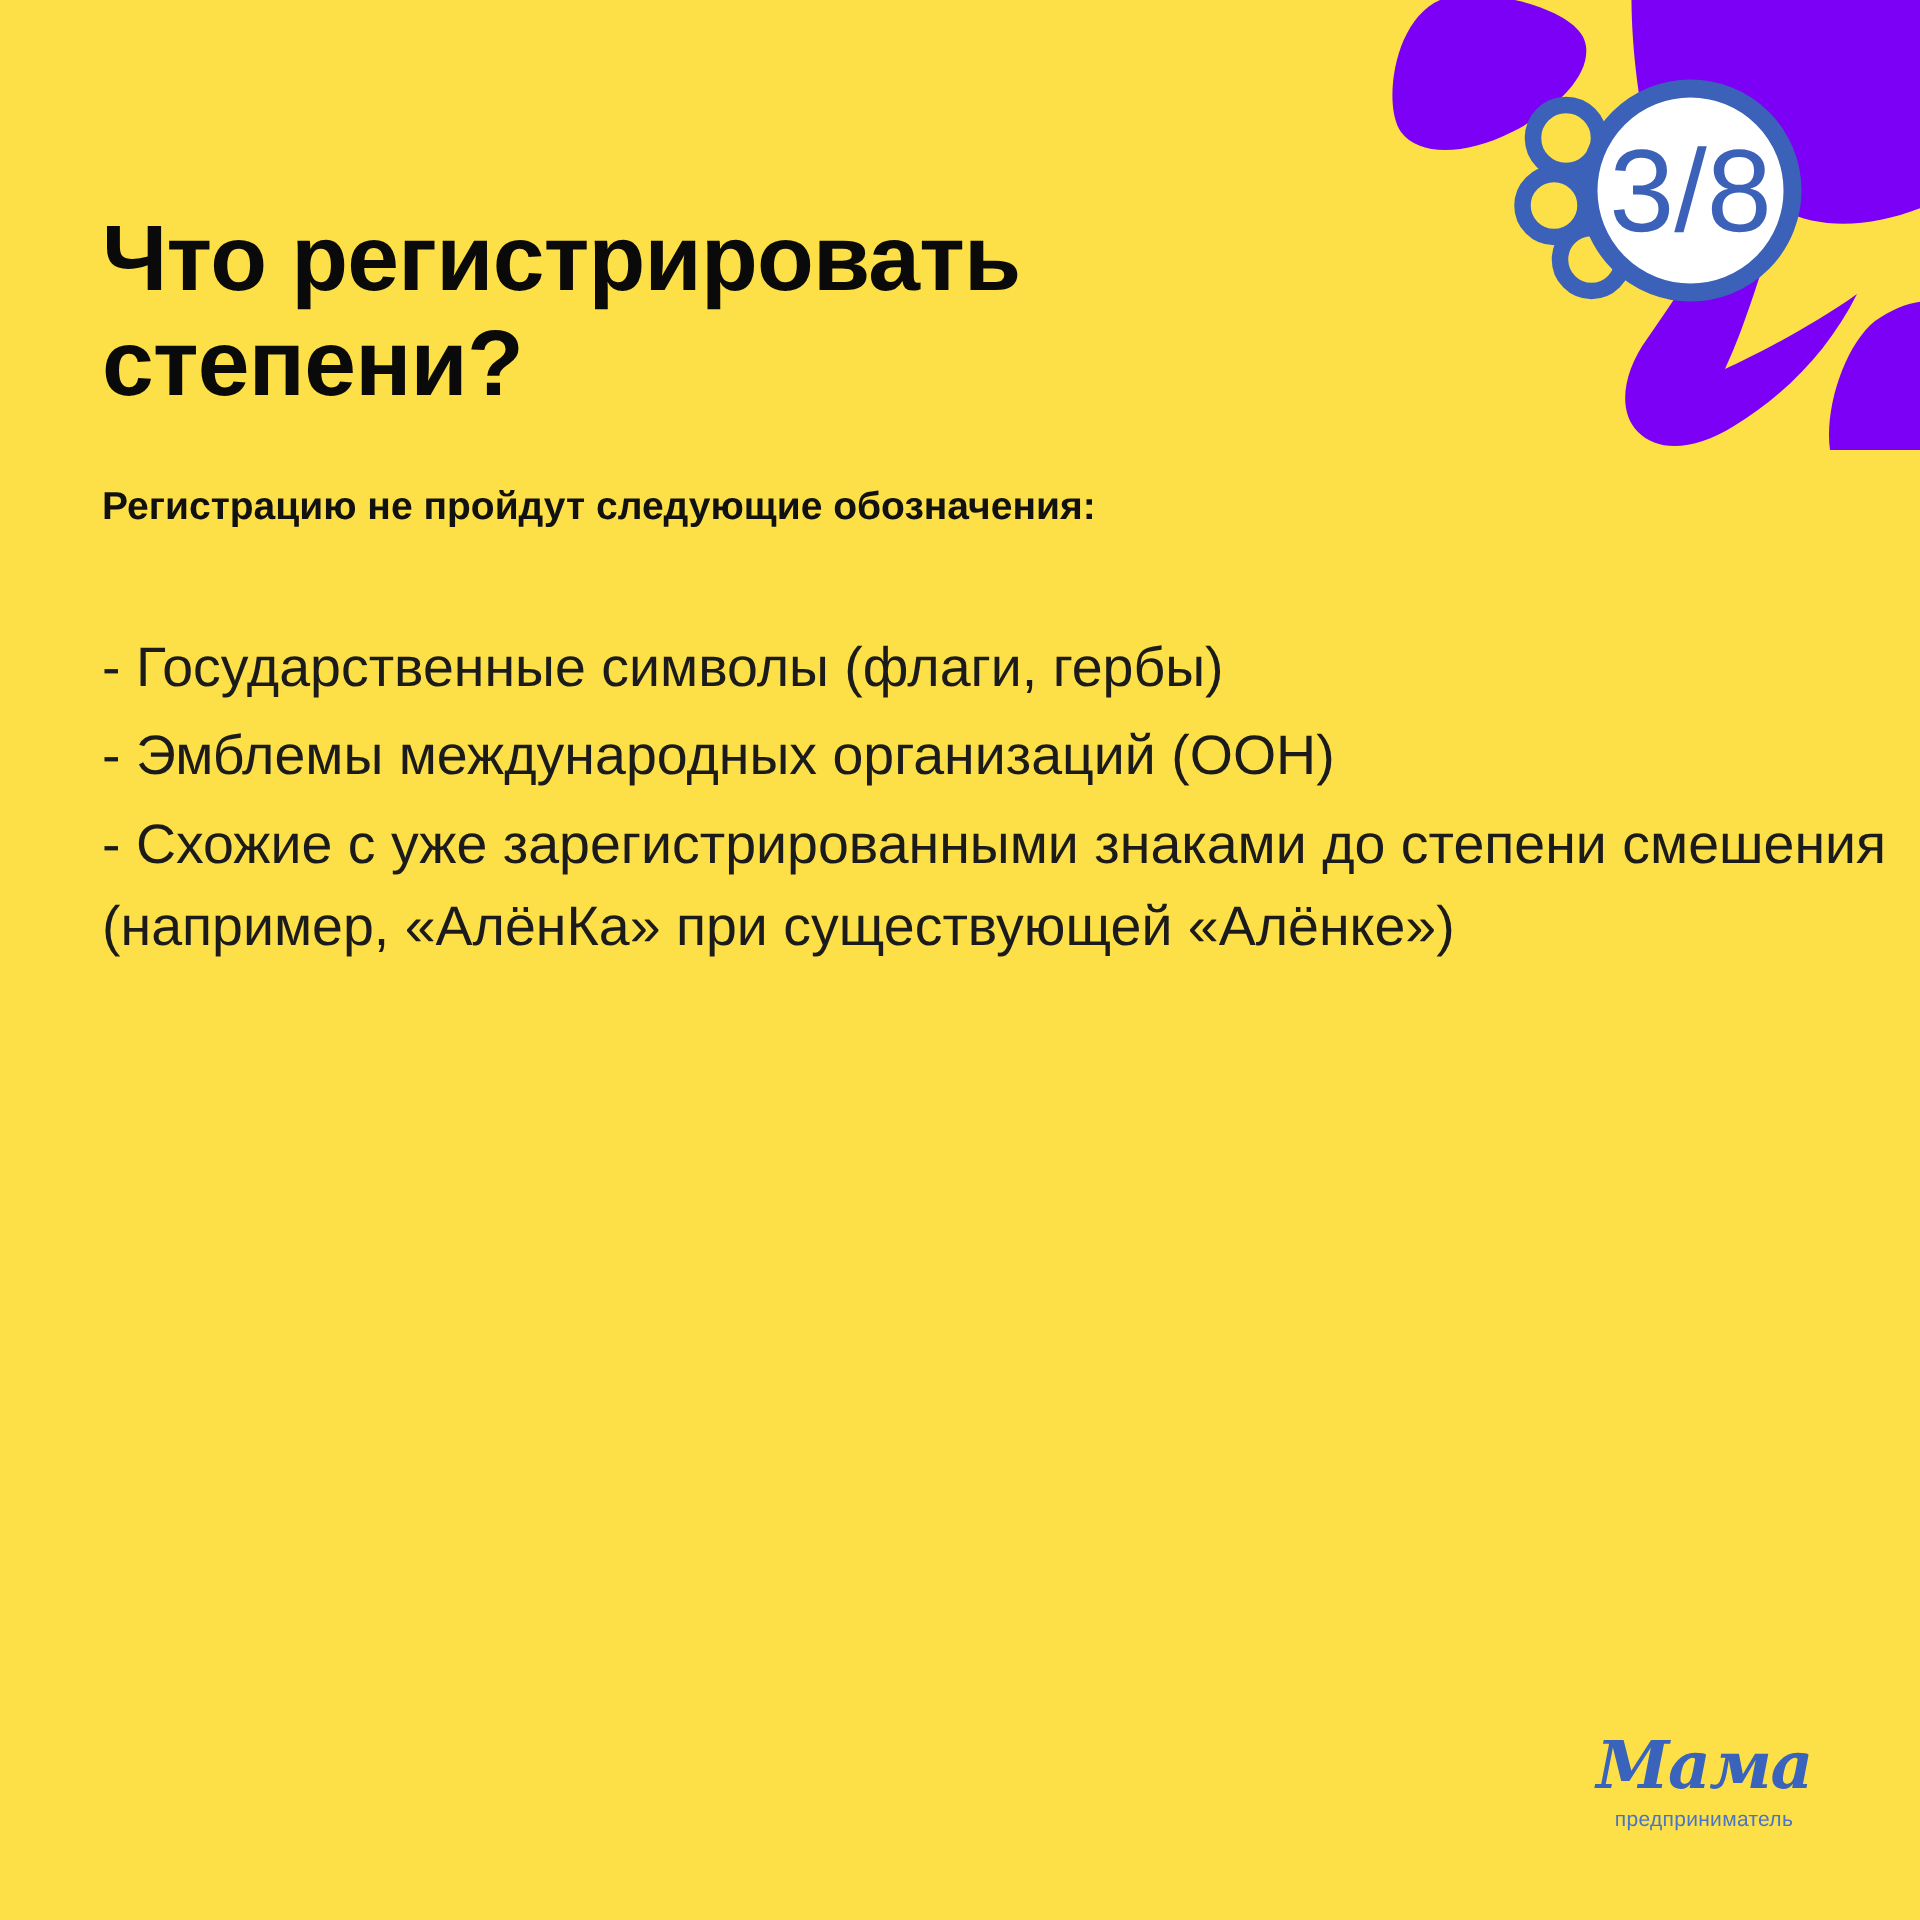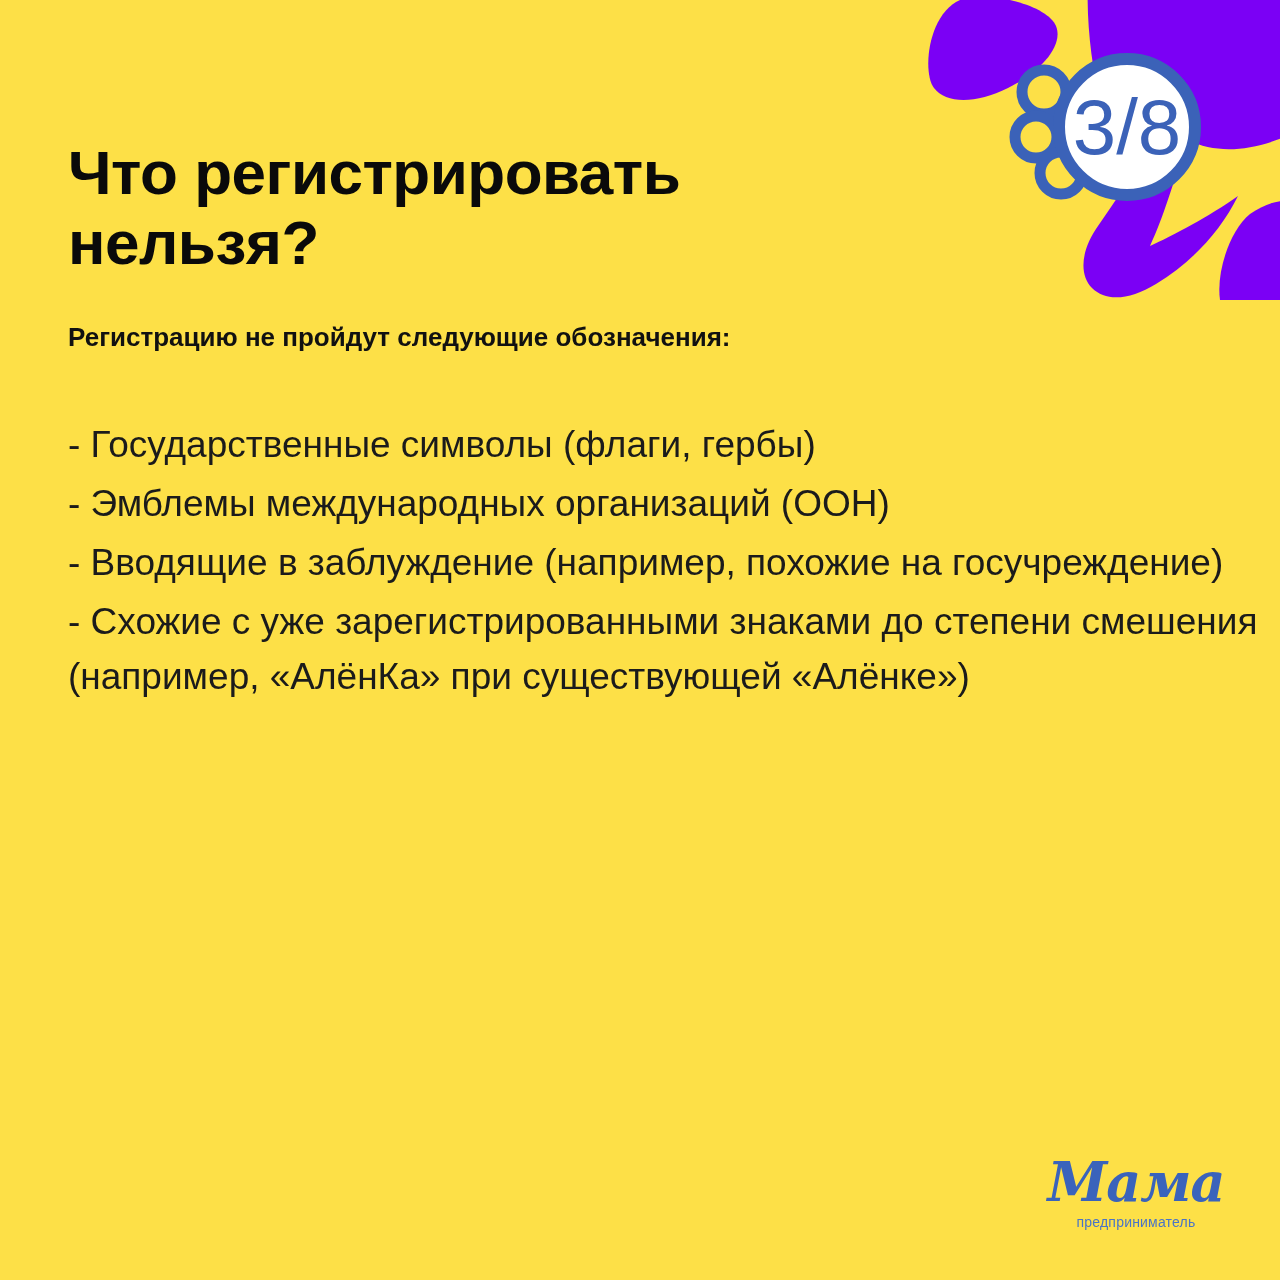--- a/index.html
+++ b/index.html
@@ -104,21 +104,21 @@
     left: 1012px;
     top: 1156px;
     width: 248px;
     text-align: center;
   }
   .brand-script {
     display: block;
     font-family: "DejaVu Serif", "Liberation Serif", serif;
     font-style: italic;
     font-weight: 700;
-    font-size: 54px;
+    font-size: 44px;
     line-height: 0.98;
     color: #3a63bb;
     letter-spacing: -1px;
   }
   .brand-sub {
     display: block;
     margin-top: 6px;
     font-size: 14px;
     line-height: 1.1;
     font-weight: 400;
@@ -159,28 +159,27 @@
       </g>
 
       <circle cx="124" cy="82" r="68" fill="#ffffff"></circle>
       <circle cx="124" cy="82" r="68" fill="none" stroke="#3b62b8" stroke-width="12"></circle>
       <text x="124" y="82" text-anchor="middle" dominant-baseline="central" font-family="Liberation Sans, DejaVu Sans, sans-serif" font-size="78" font-weight="400" fill="#3b62b8">3/8</text>
     </svg>
   </div>
 
   <div class="content">
 
-    <h1 class="title">Что регистрировать нельзя?</h1>
+    <h1 class="title">Что регистрировать степени?</h1>
 
     <p class="subtitle">Регистрацию не пройдут следующие обозначения:</p>
 
     <ul class="bullet-list">
       <li>- Государственные символы (флаги, гербы)</li>
       <li>- Эмблемы международных организаций (ООН)</li>
-      <li>- Вводящие в заблуждение (например, похожие на госучреждение)</li>
       <li>- Схожие с уже зарегистрированными знаками до степени смешения (например, «АлёнКа» при существующей «Алёнке»)</li>
     </ul>
 
   </div>
 
   <div class="brand">
     <span class="brand-script">Мама</span>
     <span class="brand-sub">предприниматель</span>
   </div>
 

